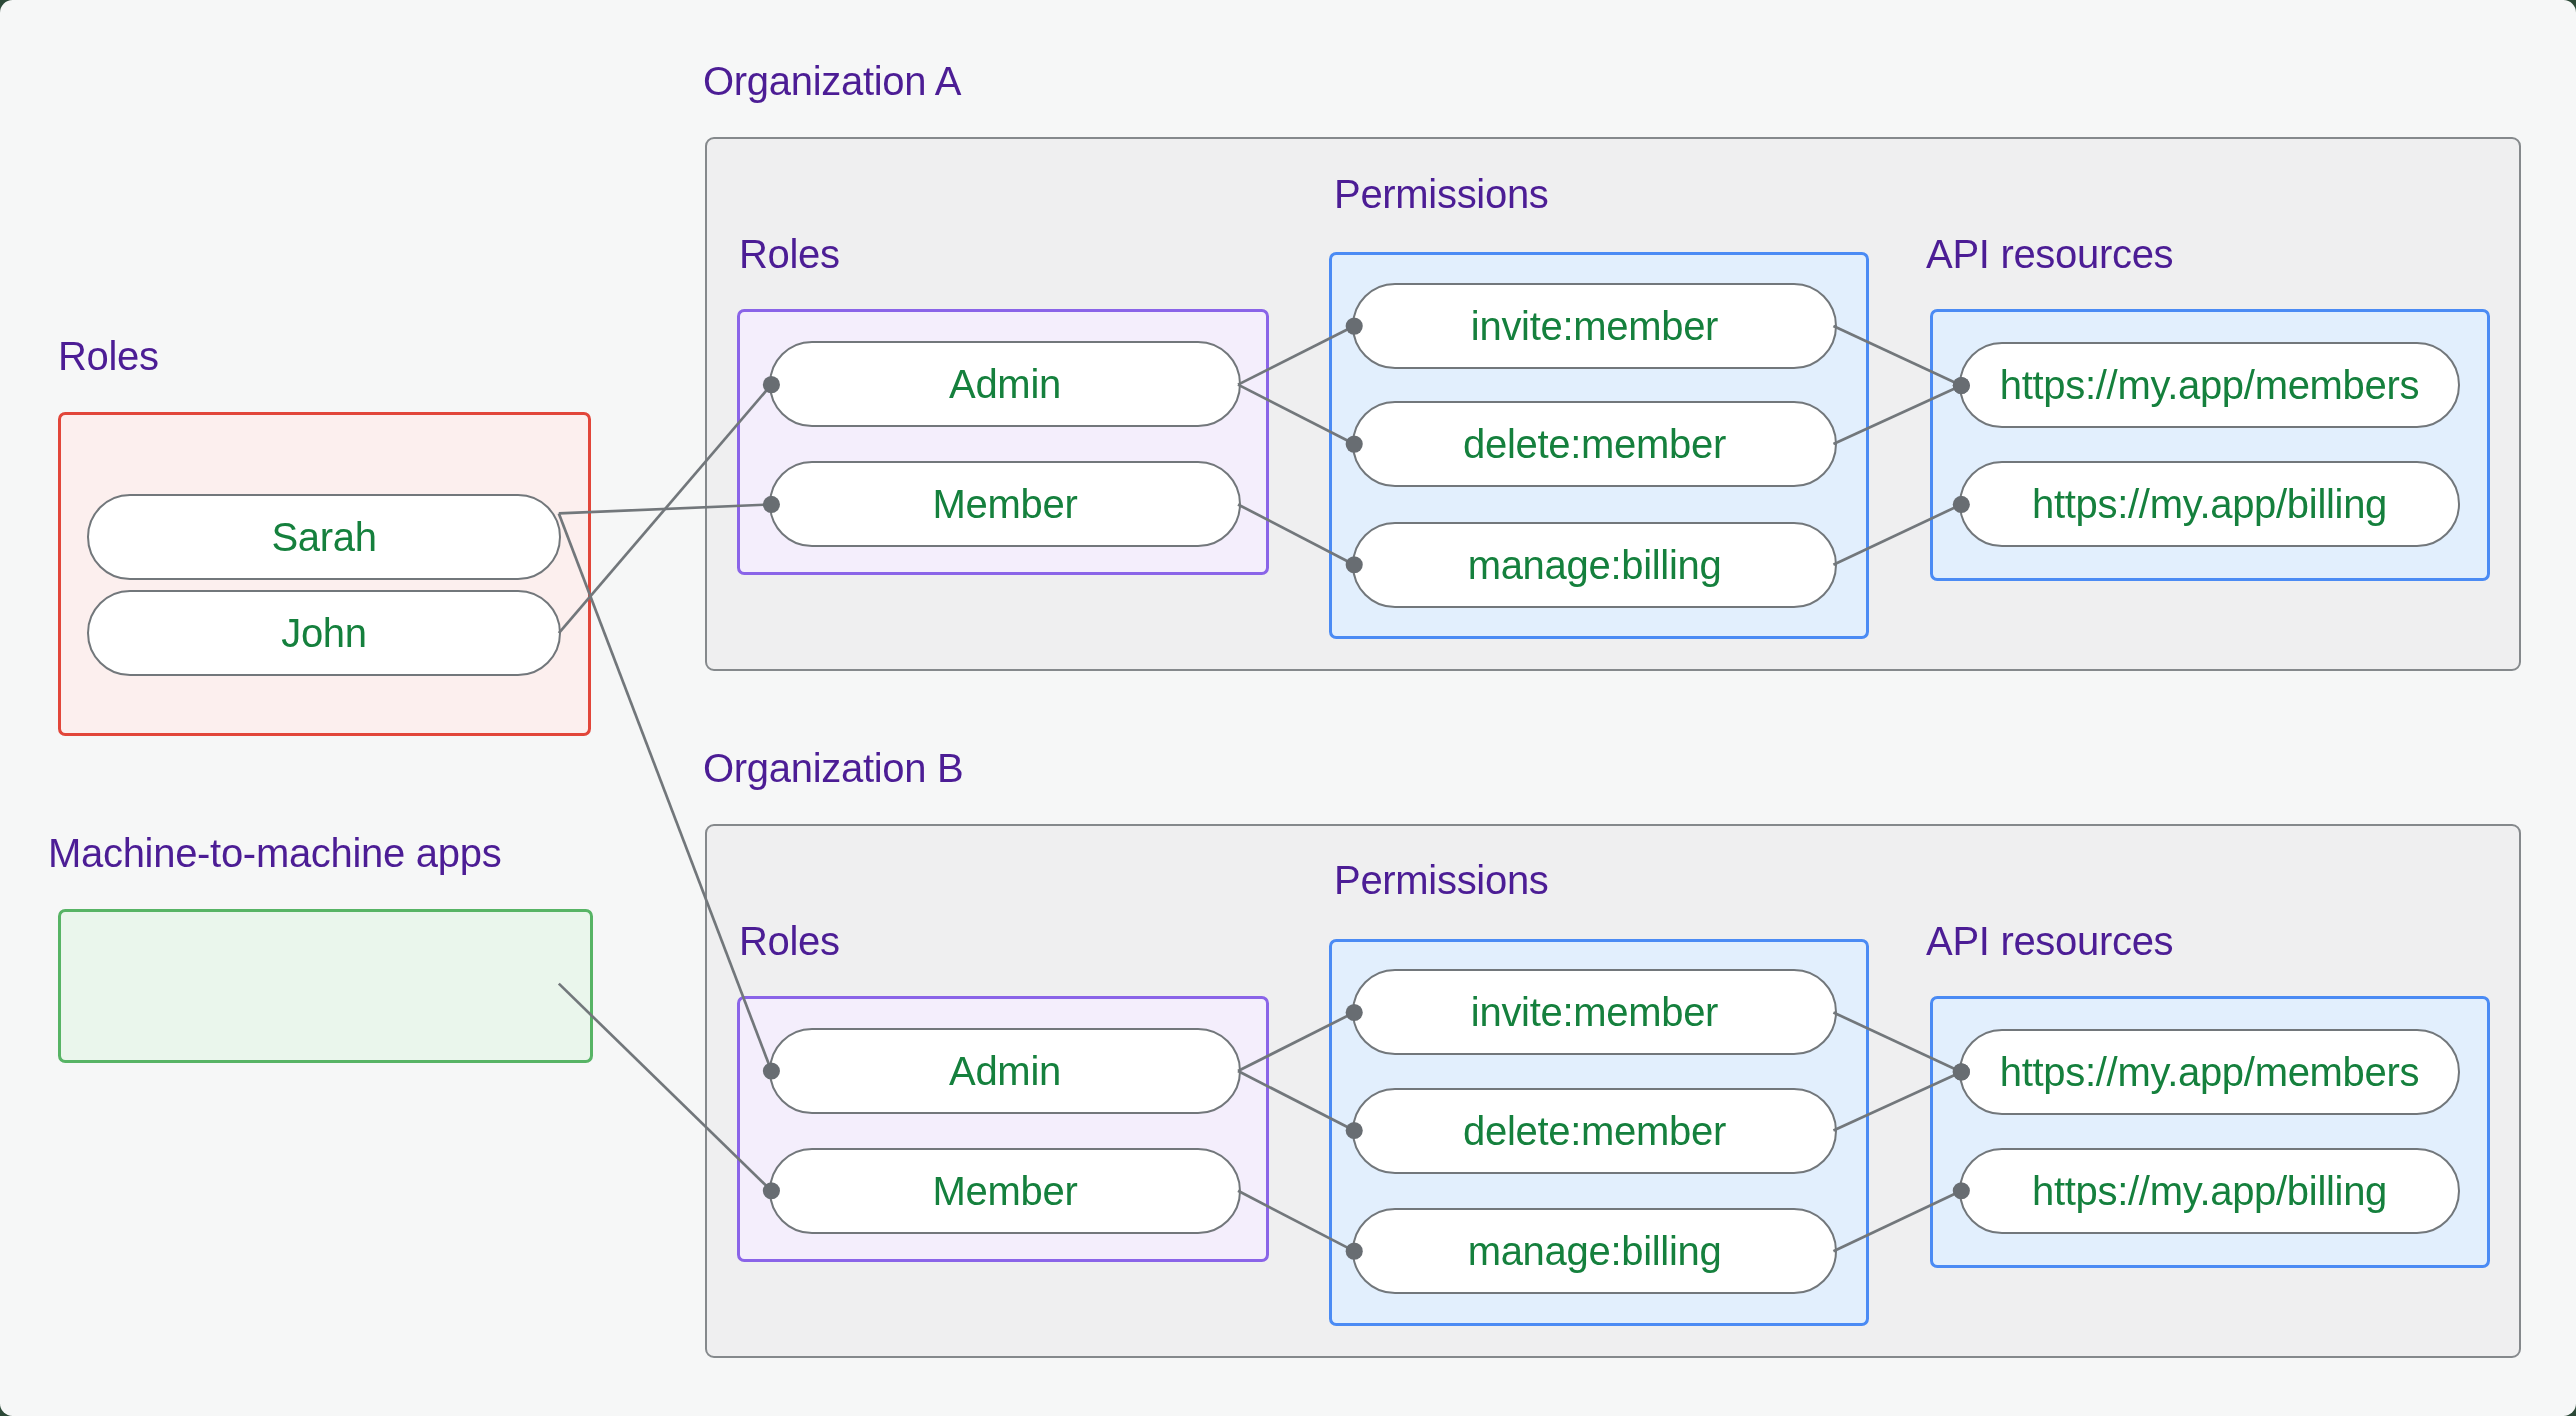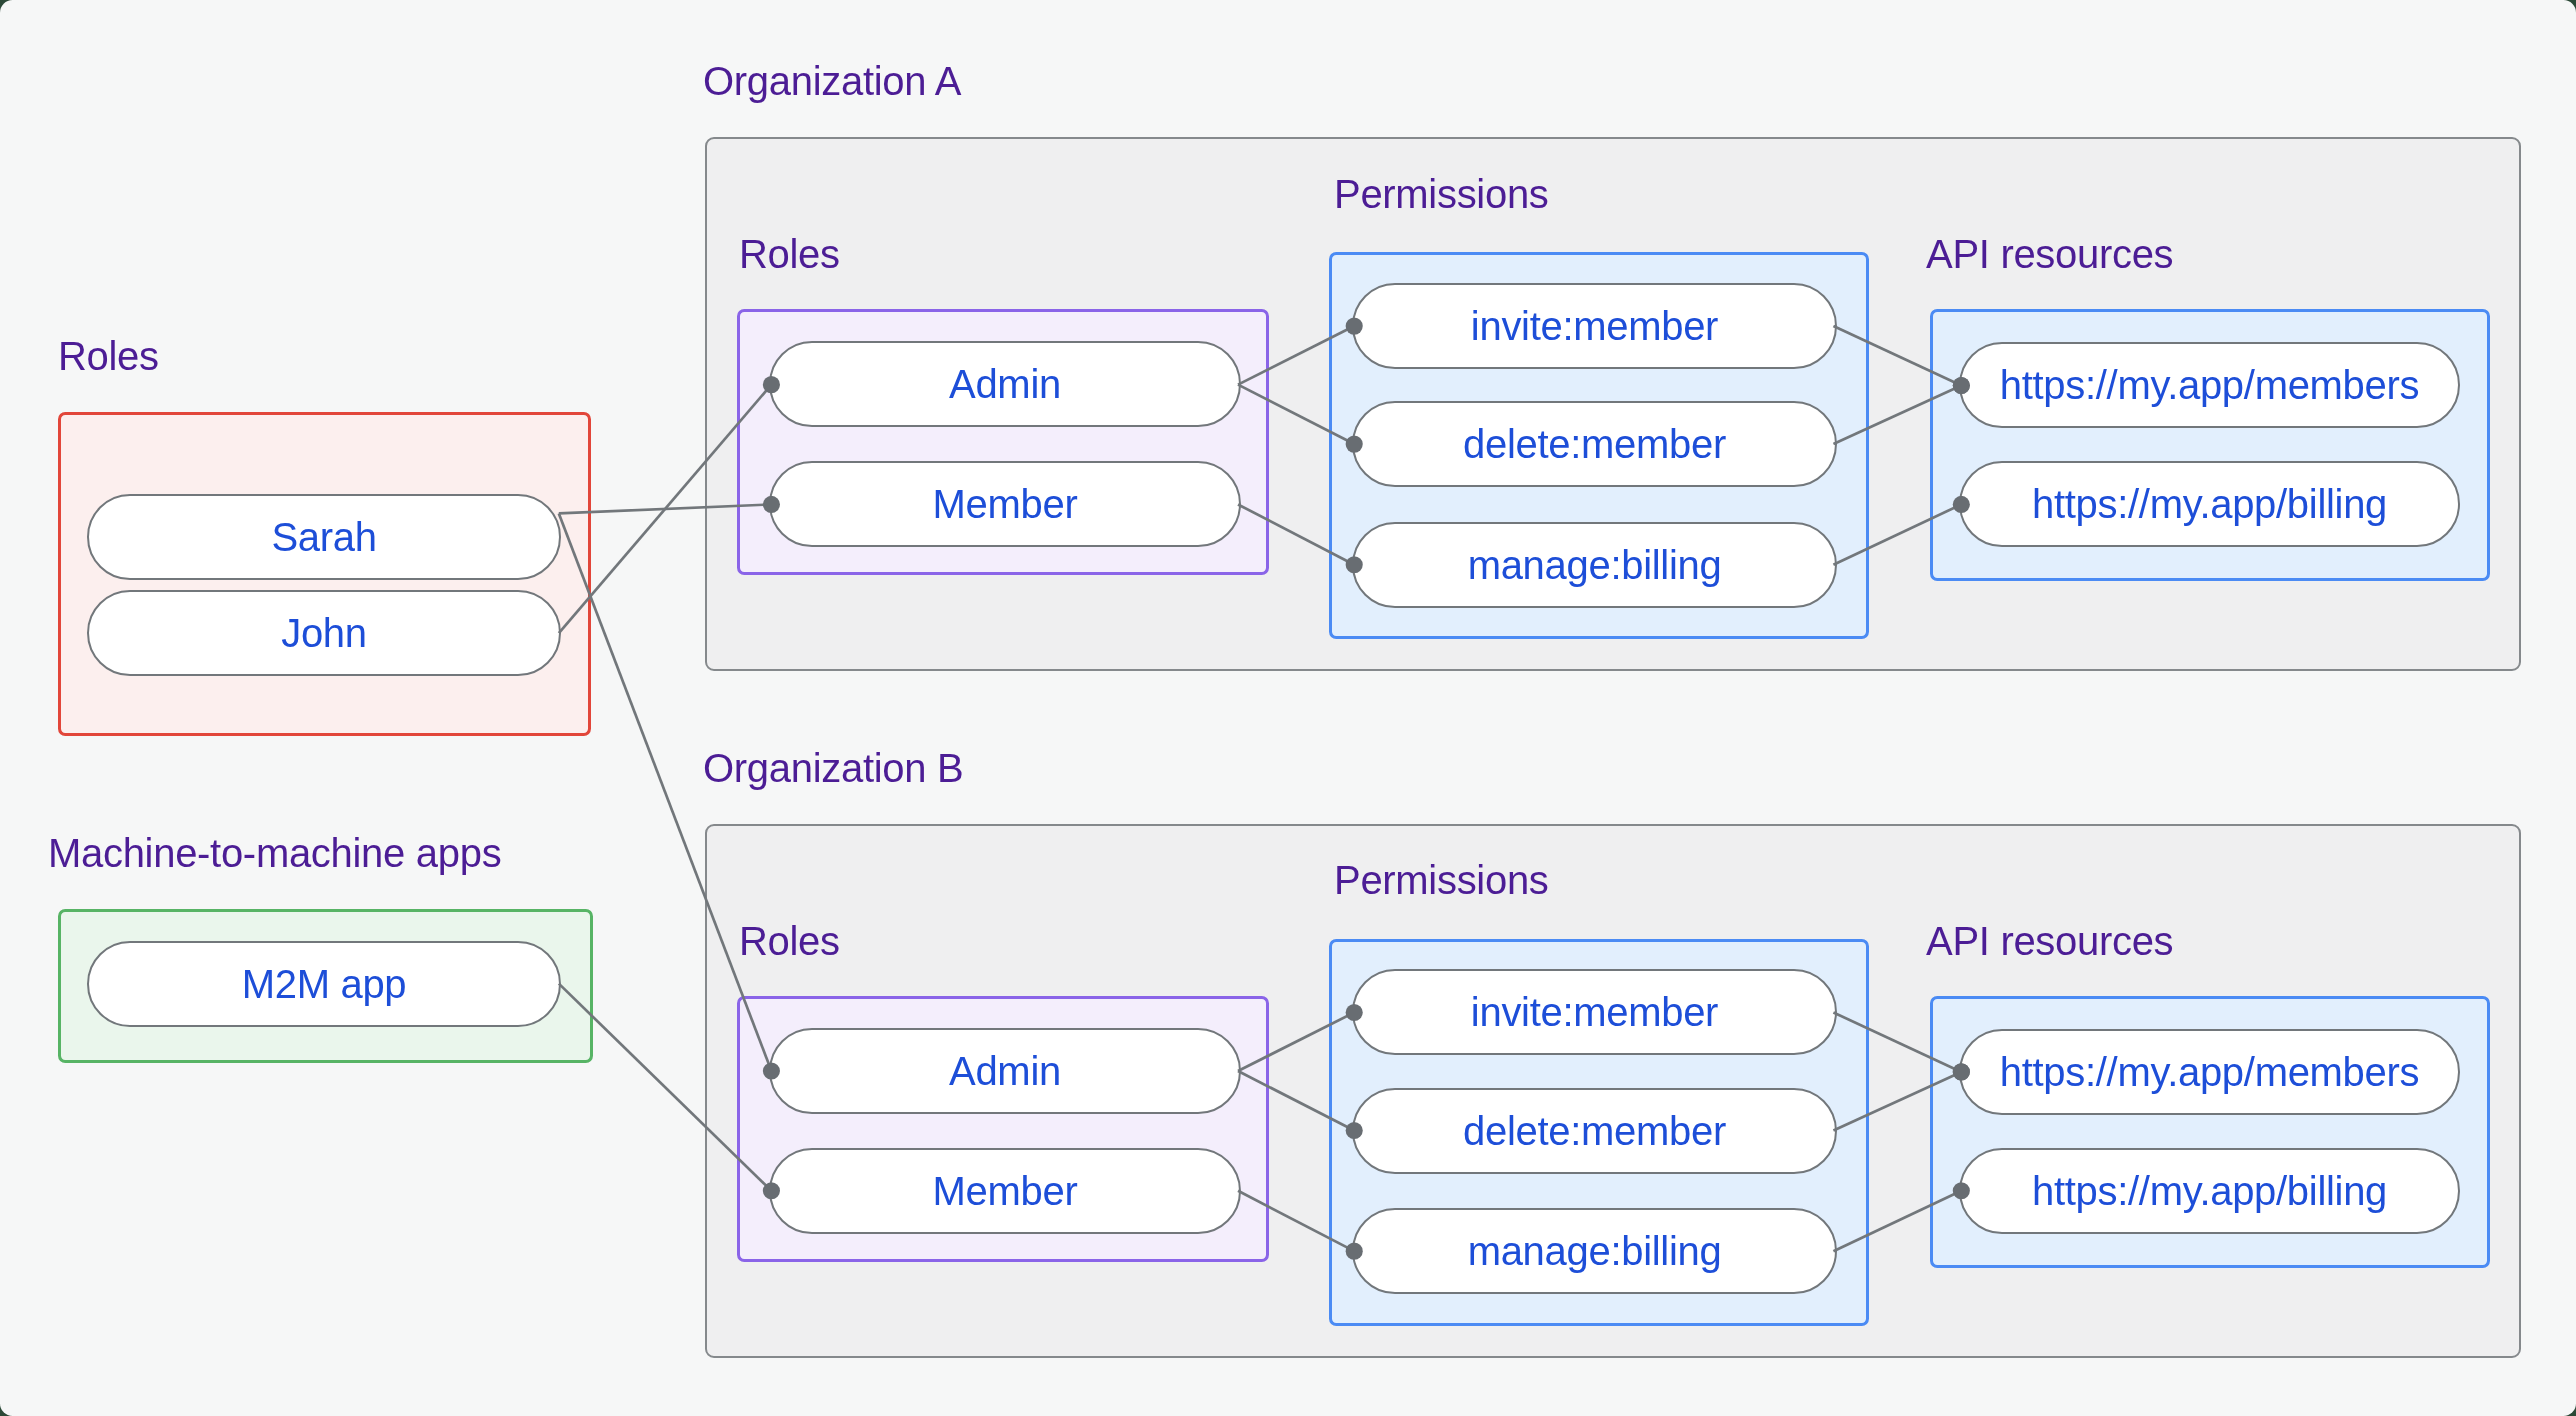--- a/index.html
+++ b/index.html
@@ -57,21 +57,21 @@
     position: absolute;
     box-sizing: border-box;
     height: 86px;
     background: #ffffff;
     border: 2.7px solid #72777b;
     border-radius: 43px;
     display: flex;
     align-items: center;
     justify-content: center;
     font-size: 40px;
-    color: #1d4ed8;
+    color: #15803d;
     white-space: nowrap;
     letter-spacing: -0.3px;
     z-index: 2;
   }
   #edge-layer {
     position: absolute;
     left: 0;
     top: 0;
     z-index: 3;
     pointer-events: none;
@@ -82,21 +82,20 @@
 
 <div id="canvas">
 
   <div class="section-label" style="left:58px; top:336px;">Roles</div>
   <div class="box users-box" style="left:58px; top:412px; width:533px; height:324px;"></div>
   <div class="pill" style="left:87px; top:470px; width:474px;margin-top:24px;">Sarah</div>
   <div class="pill" style="left:87px; top:590px; width:474px;">John</div>
 
   <div class="section-label" style="left:48px; top:833px;">Machine-to-machine apps</div>
   <div class="box m2m-box" style="left:58px; top:909px; width:535px; height:154px;"></div>
-  <div class="pill" style="left:87px; top:941px; width:474px;">M2M app</div>
 
   <div class="section-label" style="left:703px; top:61px;">Organization A</div>
   <div class="box org-box" style="left:705px; top:137px; width:1816px; height:534px;"></div>
 
   <div class="section-label" style="left:739px; top:234px;">Roles</div>
   <div class="box roles-box" style="left:737px; top:309px; width:532px; height:266px;"></div>
   <div class="pill" style="left:769px; top:341px; width:472px;">Admin</div>
   <div class="pill" style="left:769px; top:461px; width:472px;">Member</div>
 
   <div class="section-label" style="left:1334px; top:174px;">Permissions</div>

